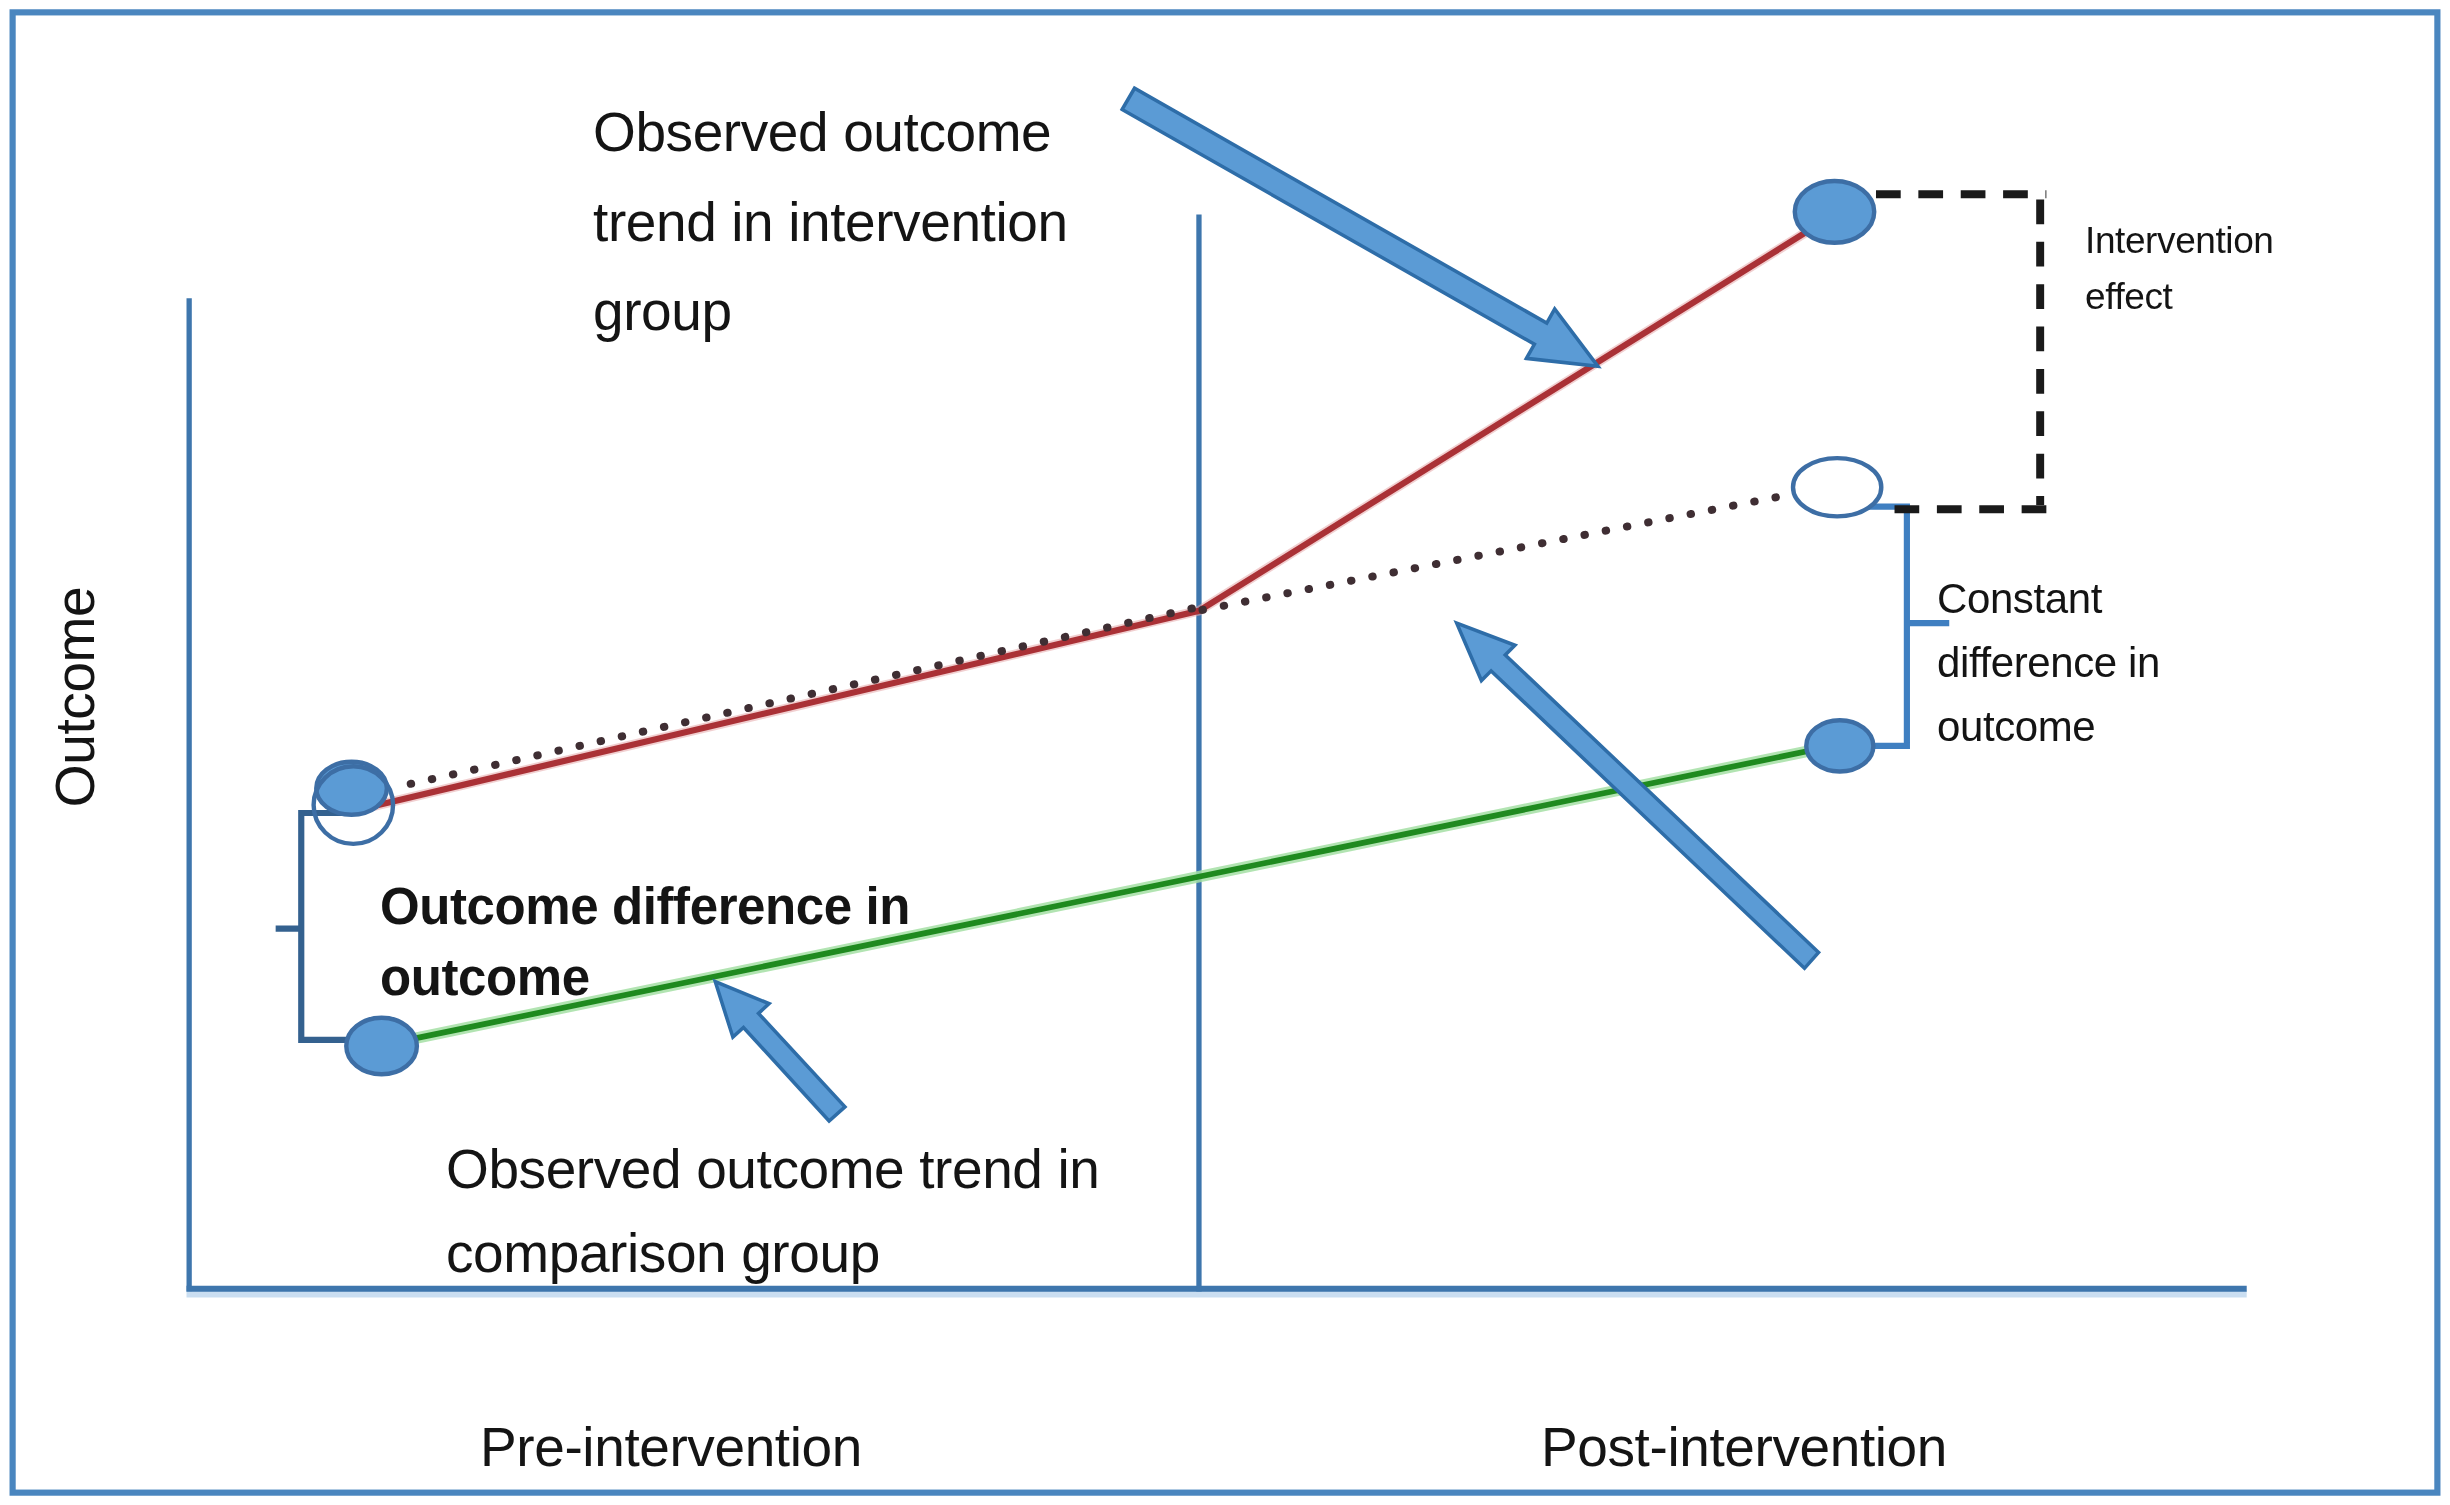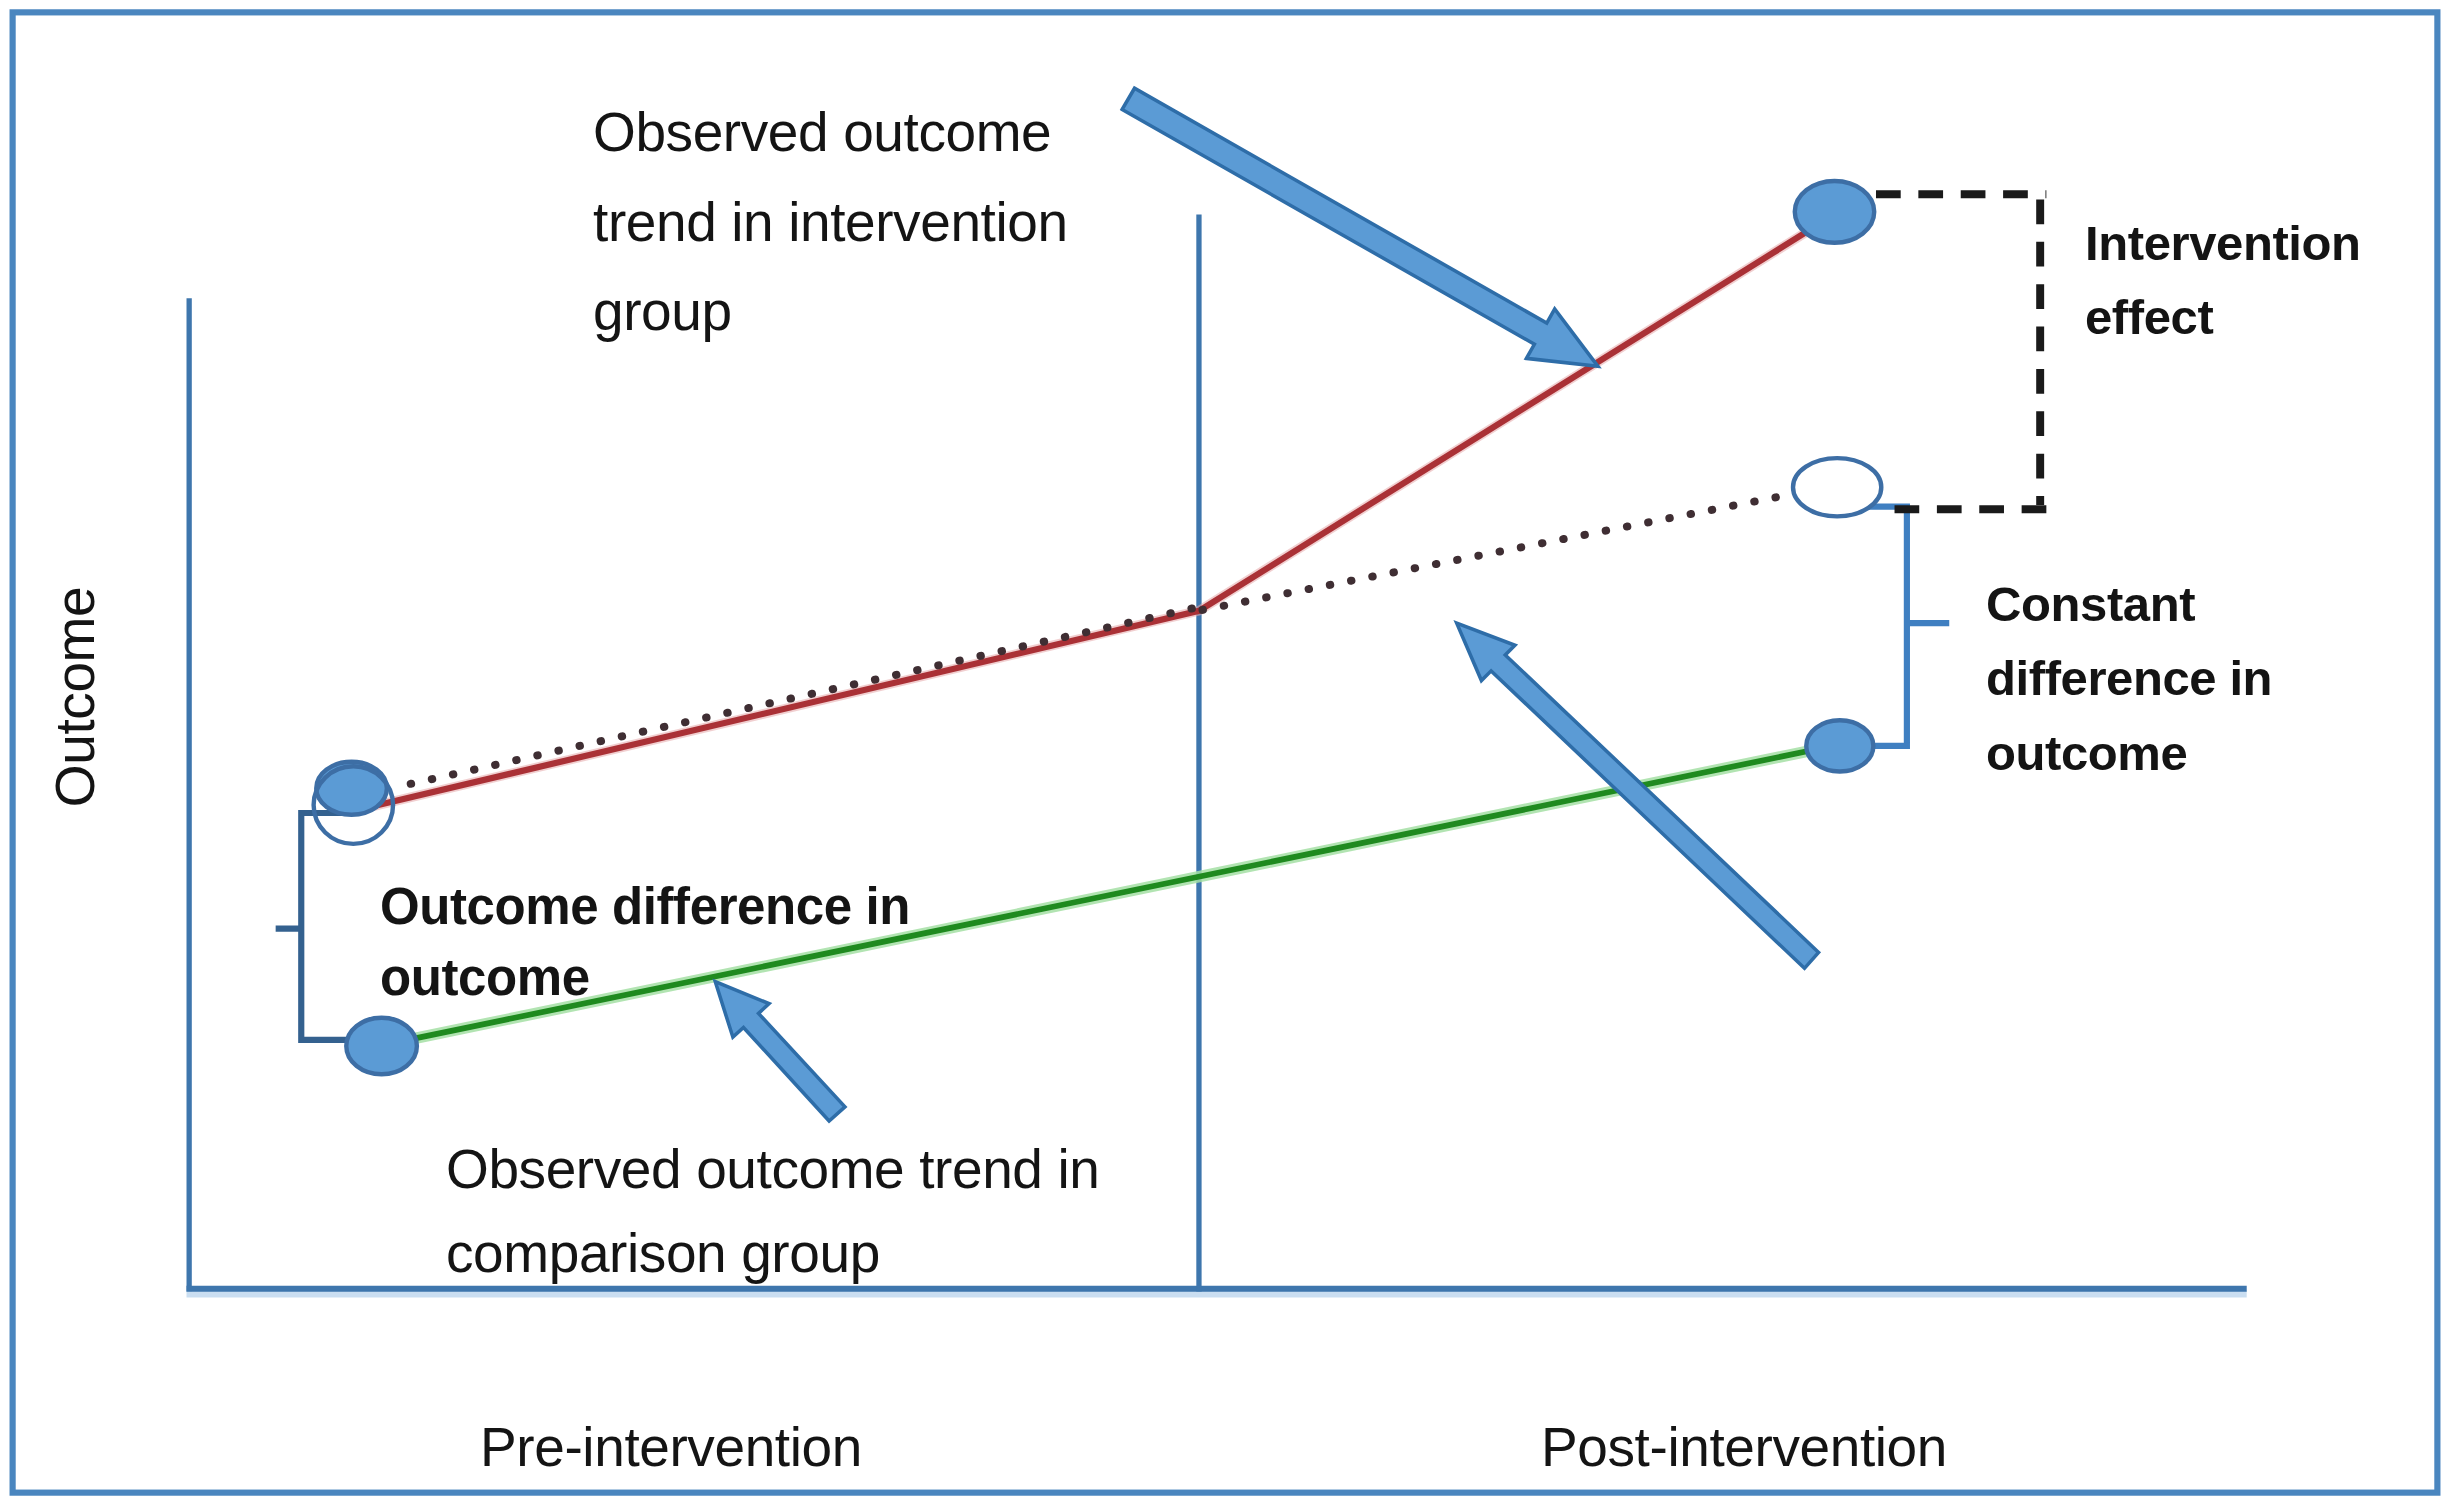--- a/index.html
+++ b/index.html
@@ -23,22 +23,22 @@
   }
   #figure-svg{position:absolute;left:0;top:0;z-index:1;}
   .lbl{
     position:absolute;z-index:2;
     color:var(--text-color);
     white-space:pre-line;
     letter-spacing:-0.4px;
     line-height:1.5;
   }
   .lbl-observed-intervention{left:593px;top:88px;font-size:55px;line-height:1.63;width:565px;}
-  .lbl-intervention-effect{left:2085px;top:207px;font-size:49px;font-weight:bold;line-height:1.5;}
-  .lbl-constant-right{left:1986px;top:567px;font-size:49px;font-weight:bold;line-height:1.52;}
+  .lbl-intervention-effect{left:2085px;top:213px;font-size:37px;font-weight:normal;line-height:1.5;}
+  .lbl-constant-right{left:1937px;top:567px;font-size:42px;font-weight:normal;line-height:1.52;}
   .lbl-constant-left{left:380px;top:871px;font-size:51px;font-weight:bold;line-height:1.4;}
   .lbl-observed-comparison{left:446px;top:1128px;font-size:55px;line-height:1.52;}
   .lbl-counterfactual{left:1621px;top:966px;font-size:53px;line-height:1.42;}
   .lbl-counterfactual em{font-style:italic;font-weight:normal;}
   .lbl-outcome{
     left:75px;top:697px;font-size:55px;white-space:nowrap;
     transform:translate(-50%,-50%) rotate(-90deg);
   }
   .lbl-pre{left:671px;top:1406px;font-size:55px;transform:translateX(-50%);white-space:nowrap;}
   .lbl-post{left:1744px;top:1406px;font-size:55px;transform:translateX(-50%);white-space:nowrap;}

